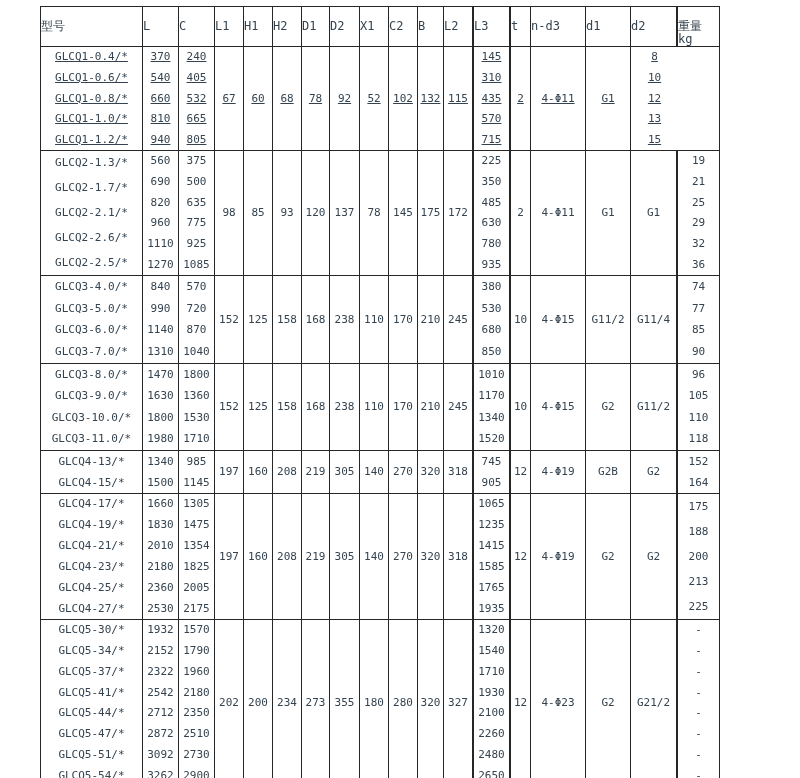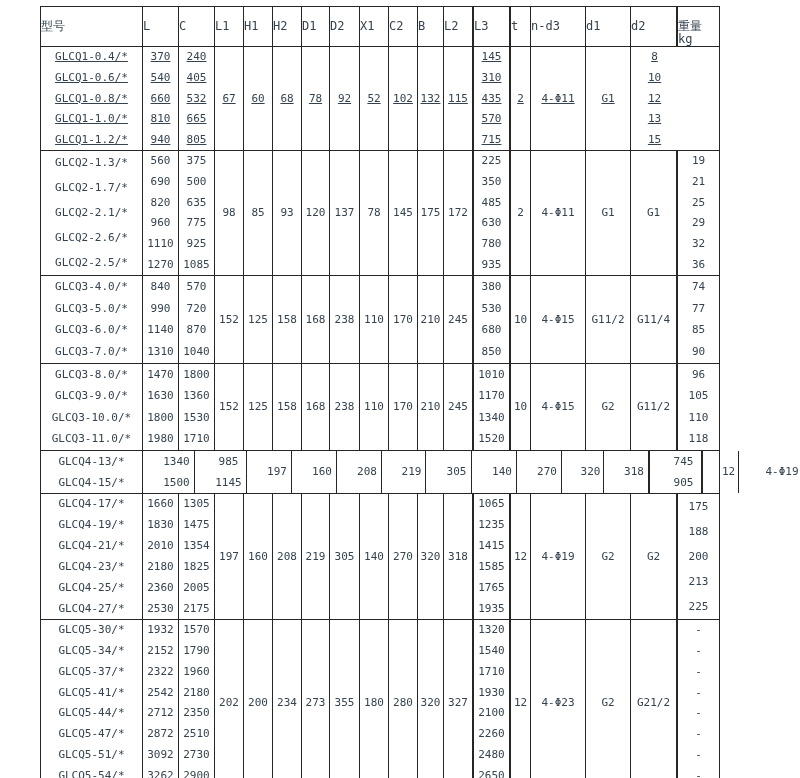--- a/index.html
+++ b/index.html
@@ -385,21 +385,21 @@
         <div class="col single thick-right">
           <div class="v">G11/2</div>
         </div>
         <div class="col">
           <div class="v">96</div>
           <div class="v">105</div>
           <div class="v">110</div>
           <div class="v">118</div>
         </div>
       </div>
-      <div class="grid-row grow" style="grid-template-columns: 102px 36px 36px 29px 29px 29px 28px 30px 29px 29px 26px 30px 37px 20px 55px 45px 47px 41px; height: 42px; gap: 16px;">
+      <div class="grid-row grow" style="grid-template-columns: 102px 36px 36px 29px 29px 29px 28px 30px 29px 29px 26px 30px 37px 20px 55px 45px 47px 41px; height: 42px;">
         <div class="col">
           <div class="v">GLCQ4-13/*</div>
           <div class="v">GLCQ4-15/*</div>
         </div>
         <div class="col">
           <div class="v">1340</div>
           <div class="v">1500</div>
         </div>
         <div class="col">
           <div class="v">985</div>

